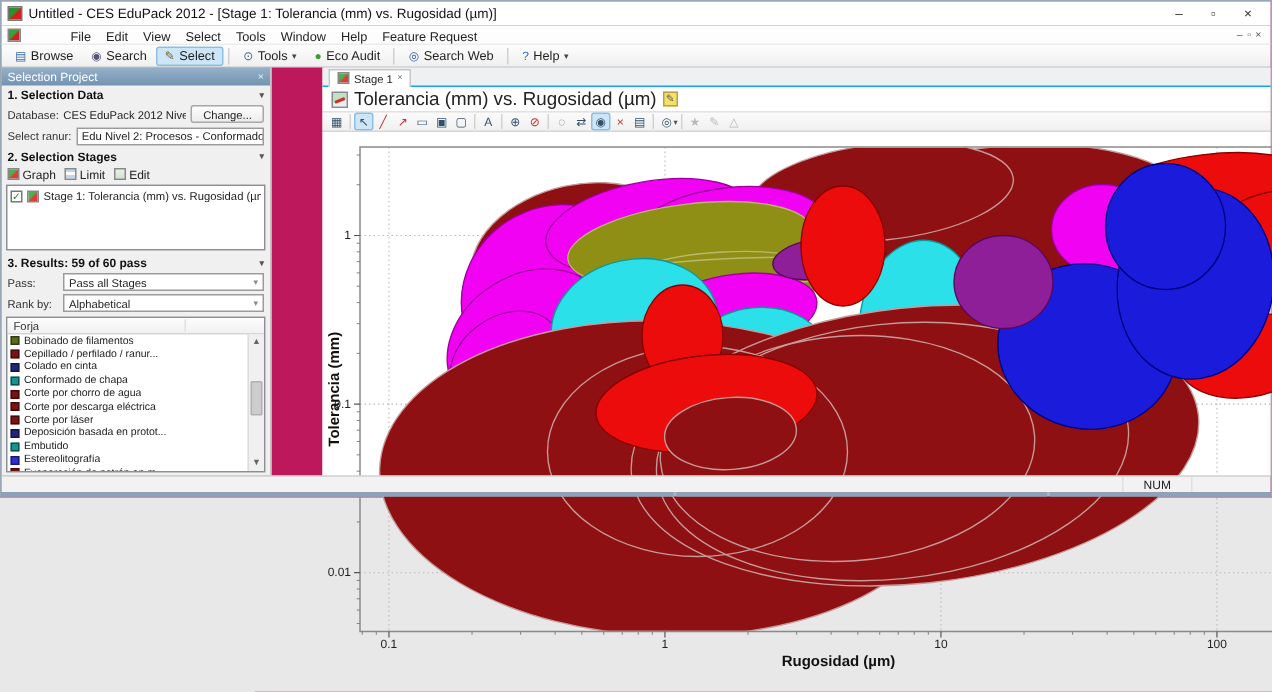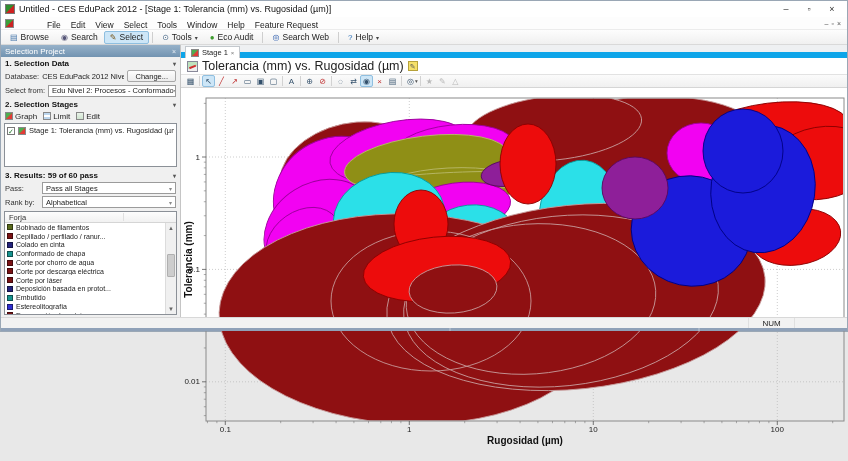--- a/index.html
+++ b/index.html
@@ -32,21 +32,21 @@
              border-bottom:1px solid #d9d9d9; display:flex; align-items:center;
              padding:0 3px; flex:0 0 auto; }
   .tb-btn { display:flex; align-items:center; gap:3px; font-size:8.5px; color:#222;
             padding:1px 5px; border:1px solid transparent; border-radius:2px; height:13px; }
   .tb-btn.active { background:#cde6f7; border-color:#8fbfe0; }
   .tb-glyph { font-size:8px; line-height:9px; }
   .tb-sep { width:1px; height:11px; background:#cfcfcf; margin:0 3px; }
   .tb-caret { font-size:6px; color:#444; }
 
   
-  .main { flex:1 1 auto; display:flex; min-height:0; }
+  .main { flex:1 1 auto; display:flex; min-height:0;gap:34px; }
 
   
   .left-panel { width:180px; flex:0 0 auto; background:#f0f0f0; border-right:1px solid #c5c5c5;
                 display:flex; flex-direction:column; min-height:0; }
   .panel-header { height:12px; background:linear-gradient(#96b1c9,#7293b1); color:#fff;
                   font-size:8px; display:flex; align-items:center; padding:0 4px; flex:0 0 auto; }
   .panel-header .close-x { margin-left:auto; font-size:7px; color:#e8eef5; }
   .sec-header { height:12px; display:flex; align-items:center; padding:0 4px;
                 font-size:8px; font-weight:bold; color:#111; flex:0 0 auto; }
   .sec-caret { margin-left:auto; font-size:6px; color:#555; }
@@ -89,22 +89,22 @@
   .item-label { font-size:7px; color:#222; white-space:nowrap; overflow:hidden; }
   .vscroll { position:absolute; right:0; top:11px; bottom:0; width:11px; background:#f0f0f0;
              border-left:1px solid #dcdcdc; display:flex; flex-direction:column; align-items:center; }
   .vs-arrow { font-size:6px; color:#666; height:10px; line-height:10px; flex:0 0 auto; }
   .vs-track { flex:1; width:100%; position:relative; }
   .vs-thumb { position:absolute; left:1px; right:1px; top:30%; height:32%; background:#cdcdcd;
               border:1px solid #b0b0b0; border-radius:1px; }
 
   
   .chart-area { flex:1 1 auto; display:flex; flex-direction:column; min-width:0; background:#f0f0f0; }
-  .tabbar { height:13px; background:#eef0f2; border-bottom:6px solid #0ea5e9; display:flex;
-            align-items:flex-start; padding:1px 2px 0 4px; flex:0 0 auto; }
+  .tabbar { height:13px; background:#eef0f2; border-bottom:1px solid #0ea5e9; display:flex;
+            align-items:center; padding:1px 2px 0 4px; flex:0 0 auto; }
   .tab { background:#fff; border:1px solid #c3c8cd; border-bottom:none; height:12px;
          display:flex; align-items:center; gap:3px; padding:0 5px; font-size:7.5px; color:#222; }
   .tab .tab-close { font-size:6px; color:#777; }
   .chart-titlebar { height:16px; background:#fff; display:flex; align-items:center; gap:4px;
                     padding:0 6px; flex:0 0 auto; }
   .chart-title-icon { width:11px; height:11px; border:1px solid #889;
                       background:linear-gradient(160deg,#bfe3bf 55%,#efefef 55%); position:relative; }
   .chart-title-icon::after { content:""; position:absolute; left:1px; right:1px; top:4px; height:1.5px;
                              background:#d03030; transform:rotate(-22deg); }
   .chart-title-text { font-size:12.5px; color:#222; white-space:nowrap; }
@@ -205,21 +205,21 @@
       <div class="sec-header">
         <span>1. Selection Data</span>
         <span class="sec-caret">▾</span>
       </div>
       <div class="row db-row">
         <span class="row-label">Database:</span>
         <span class="row-value">CES EduPack 2012 Niveles 1 &amp; 2</span>
         <button class="change-btn">Change...</button>
       </div>
       <div class="row sel-row">
-        <span class="row-label">Select from:</span>
+        <span class="row-label">Select ranur:</span>
         <span class="combo">
           <span>Edu Nivel 2: Procesos - Conformado</span>
           <span class="arrow">▾</span>
         </span>
       </div>
 
       <div class="sec-header">
         <span>2. Selection Stages</span>
         <span class="sec-caret">▾</span>
       </div>

